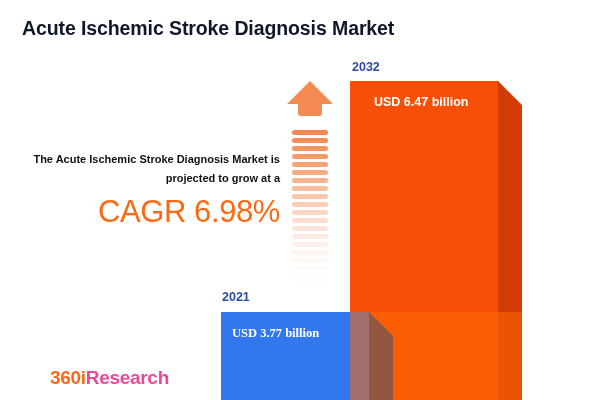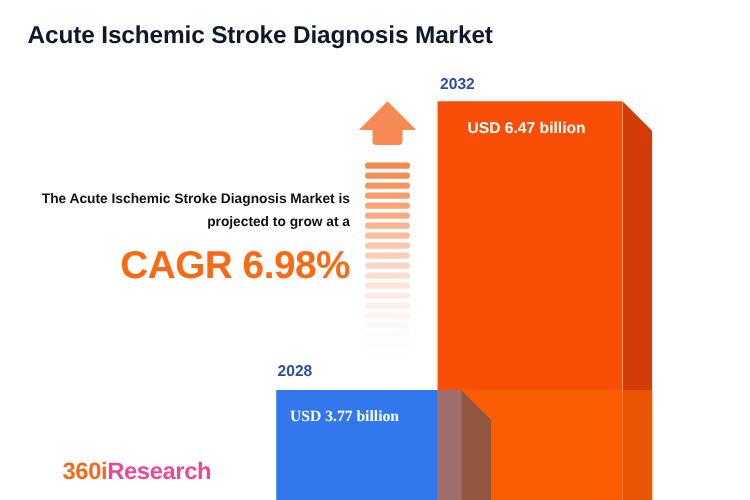--- a/index.html
+++ b/index.html
@@ -121,21 +121,21 @@
   }
   .copy .lead {
     font-size: 11px;
     font-weight: bold;
     color: #111111;
     line-height: 19px;
   }
   .copy .cagr {
     margin-top: 6px;
     font-size: 31px;
-    font-weight: bold;
+    font-weight: normal;
     color: #FA6A14;
     letter-spacing: -0.4px;
   }
 
   
   #growth-arrow {
     position: absolute;
     left: 286px;
     top: 80px;
     width: 48px;
@@ -214,21 +214,21 @@
   </div>
 
   <div class="bar" id="bar-2024">
     <div class="face"></div>
     <div class="side"></div>
   </div>
 
   <div id="overlap-wash"></div>
 
   <div class="year" id="year-2032">2032</div>
-  <div class="year" id="year-2024">2028</div>
+  <div class="year" id="year-2024">2021</div>
 
   <div class="value-label" id="value-2032">USD 6.47 billion</div>
   <div class="value-label" id="value-2024">USD 3.77 billion</div>
 
   <div class="copy">
     <div class="lead">The Acute Ischemic Stroke Diagnosis Market is projected to grow at a</div>
     <div class="cagr">CAGR 6.98%</div>
   </div>
 
   <div id="logo">

